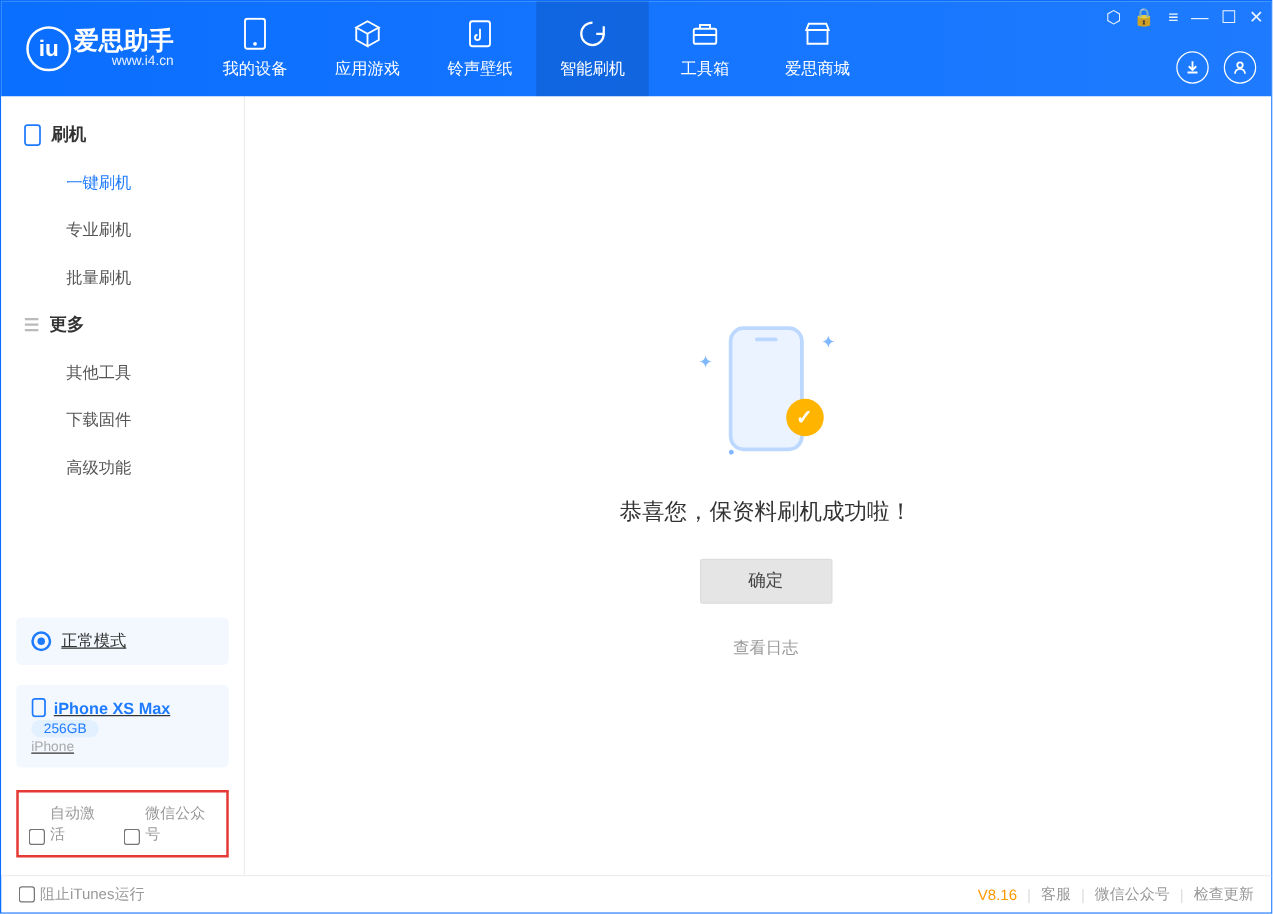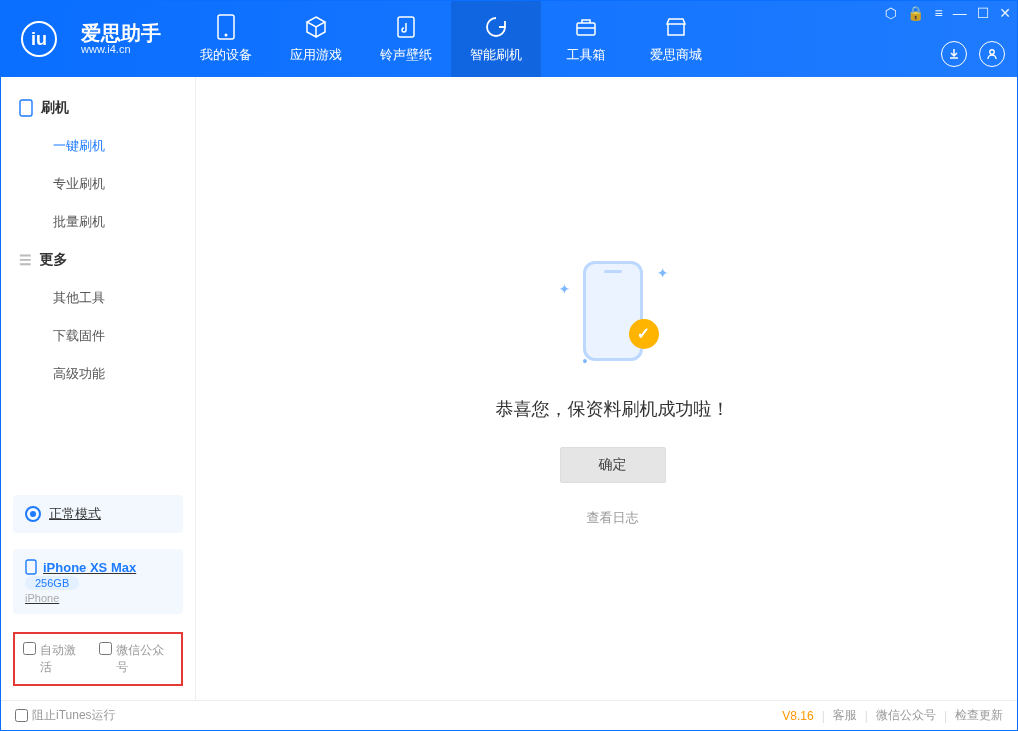--- a/index.html
+++ b/index.html
@@ -3,21 +3,21 @@
 <meta charset="utf-8">
 <style>
 * { margin: 0; padding: 0; box-sizing: border-box; font-family: "Microsoft YaHei", "PingFang SC", sans-serif; }
 body { background: #fff; }
 .window { width: 1018px; height: 731px; border: 1px solid #0a6eff; display: flex; flex-direction: column; margin: 0 auto; }
 
 
 .titlebar { height: 76px; background: linear-gradient(90deg, #0a6eff, #1e7bff); display: flex; align-items: center; color: #fff; position: relative; }
 .brand { display: flex; align-items: center; padding: 0 20px; }
 .brand-logo { width: 36px; height: 36px; border: 2px solid #fff; border-radius: 50%; display: flex; align-items: center; justify-content: center; font-weight: bold; font-size: 18px; }
-.brand-text { margin-left: 24px; }
+.brand-text { margin-left: 2px; text-align: right; }
 .brand-title { font-size: 20px; font-weight: bold; line-height: 1; }
 .brand-sub { font-size: 11px; opacity: .9; }
 .tabs { display: flex; height: 100%; }
 .tab { width: 90px; display: flex; flex-direction: column; align-items: center; justify-content: center; cursor: pointer; font-size: 13px; gap: 6px; }
 .tab.active { background: rgba(0,0,0,.12); }
 .tab-icon { width: 26px; height: 26px; display: flex; align-items: center; justify-content: center; }
 .win-ctrl-top { position: absolute; right: 6px; top: 4px; display: flex; gap: 10px; font-size: 14px; }
 .win-ctrl-top span { cursor: pointer; opacity: .9; }
 .win-ctrl-side { position: absolute; right: 12px; bottom: 10px; display: flex; gap: 12px; }
 .circle-btn { width: 26px; height: 26px; border: 1.5px solid #fff; border-radius: 50%; display: flex; align-items: center; justify-content: center; cursor: pointer; font-size: 14px; }
@@ -31,21 +31,21 @@
 .nav-item.active { color: #1e7bff; }
 .sidebar-spacer { flex: 1; }
 .mode-card, .device-card { margin: 8px 12px; background: #f3f8ff; border-radius: 4px; padding: 10px 12px; font-size: 13px; color: #333; text-decoration: underline; }
 .mode-card { display: flex; align-items: center; gap: 8px; }
 .mode-dot { width: 16px; height: 16px; border: 2px solid #1e7bff; border-radius: 50%; position: relative; }
 .mode-dot::after { content: ""; width: 6px; height: 6px; background: #1e7bff; border-radius: 50%; position: absolute; top: 3px; left: 3px; }
 .device-card .dn { font-weight: 600; color: #1e7bff; display: flex; align-items: center; gap: 6px; }
 .device-badge { display: inline-block; background: #e3f0ff; color: #1e7bff; border-radius: 10px; padding: 1px 10px; font-size: 11px; margin-top: 0; }
 .device-sub { font-size: 11px; color: #aaa; margin-top: 2px; }
 .opt-row { margin: 10px 12px 14px; padding: 8px; border: 2px solid #e53935; display: flex; gap: 14px; font-size: 12px; color: #999; }
-.opt-row label { display: flex; align-items: flex-start; gap: 4px; cursor: pointer; }
+.opt-row label { display: flex; align-items: flex-end; gap: 4px; cursor: pointer; }
 .opt-row input { width: 13px; height: 13px; }
 
 
 .main { flex: 1; display: flex; flex-direction: column; align-items: center; justify-content: center; gap: 26px; position: relative; }
 .illus { width:120px; height:120px; position: relative; display:flex; align-items:center; justify-content:center;}
 .phone { width:60px; height:100px; border:3px solid #bcd8ff; border-radius:12px; background:#eaf3ff; position:relative;}
 .phone::before{content:"";position:absolute;top:6px;left:50%;transform:translateX(-50%);width:18px;height:3px;background:#bcd8ff;border-radius:2px;}
 .badge-ok{position:absolute;right:14px;bottom:22px;width:30px;height:30px;background:#ffb400;border-radius:50%;display:flex;align-items:center;justify-content:center;color:#fff;font-weight:bold;}
 .spark{position:absolute;color:#7fb8ff;font-size:14px;}
 .s1{left:6px;top:30px;} .s2{right:4px;top:14px;} .s3{left:30px;bottom:2px;}

